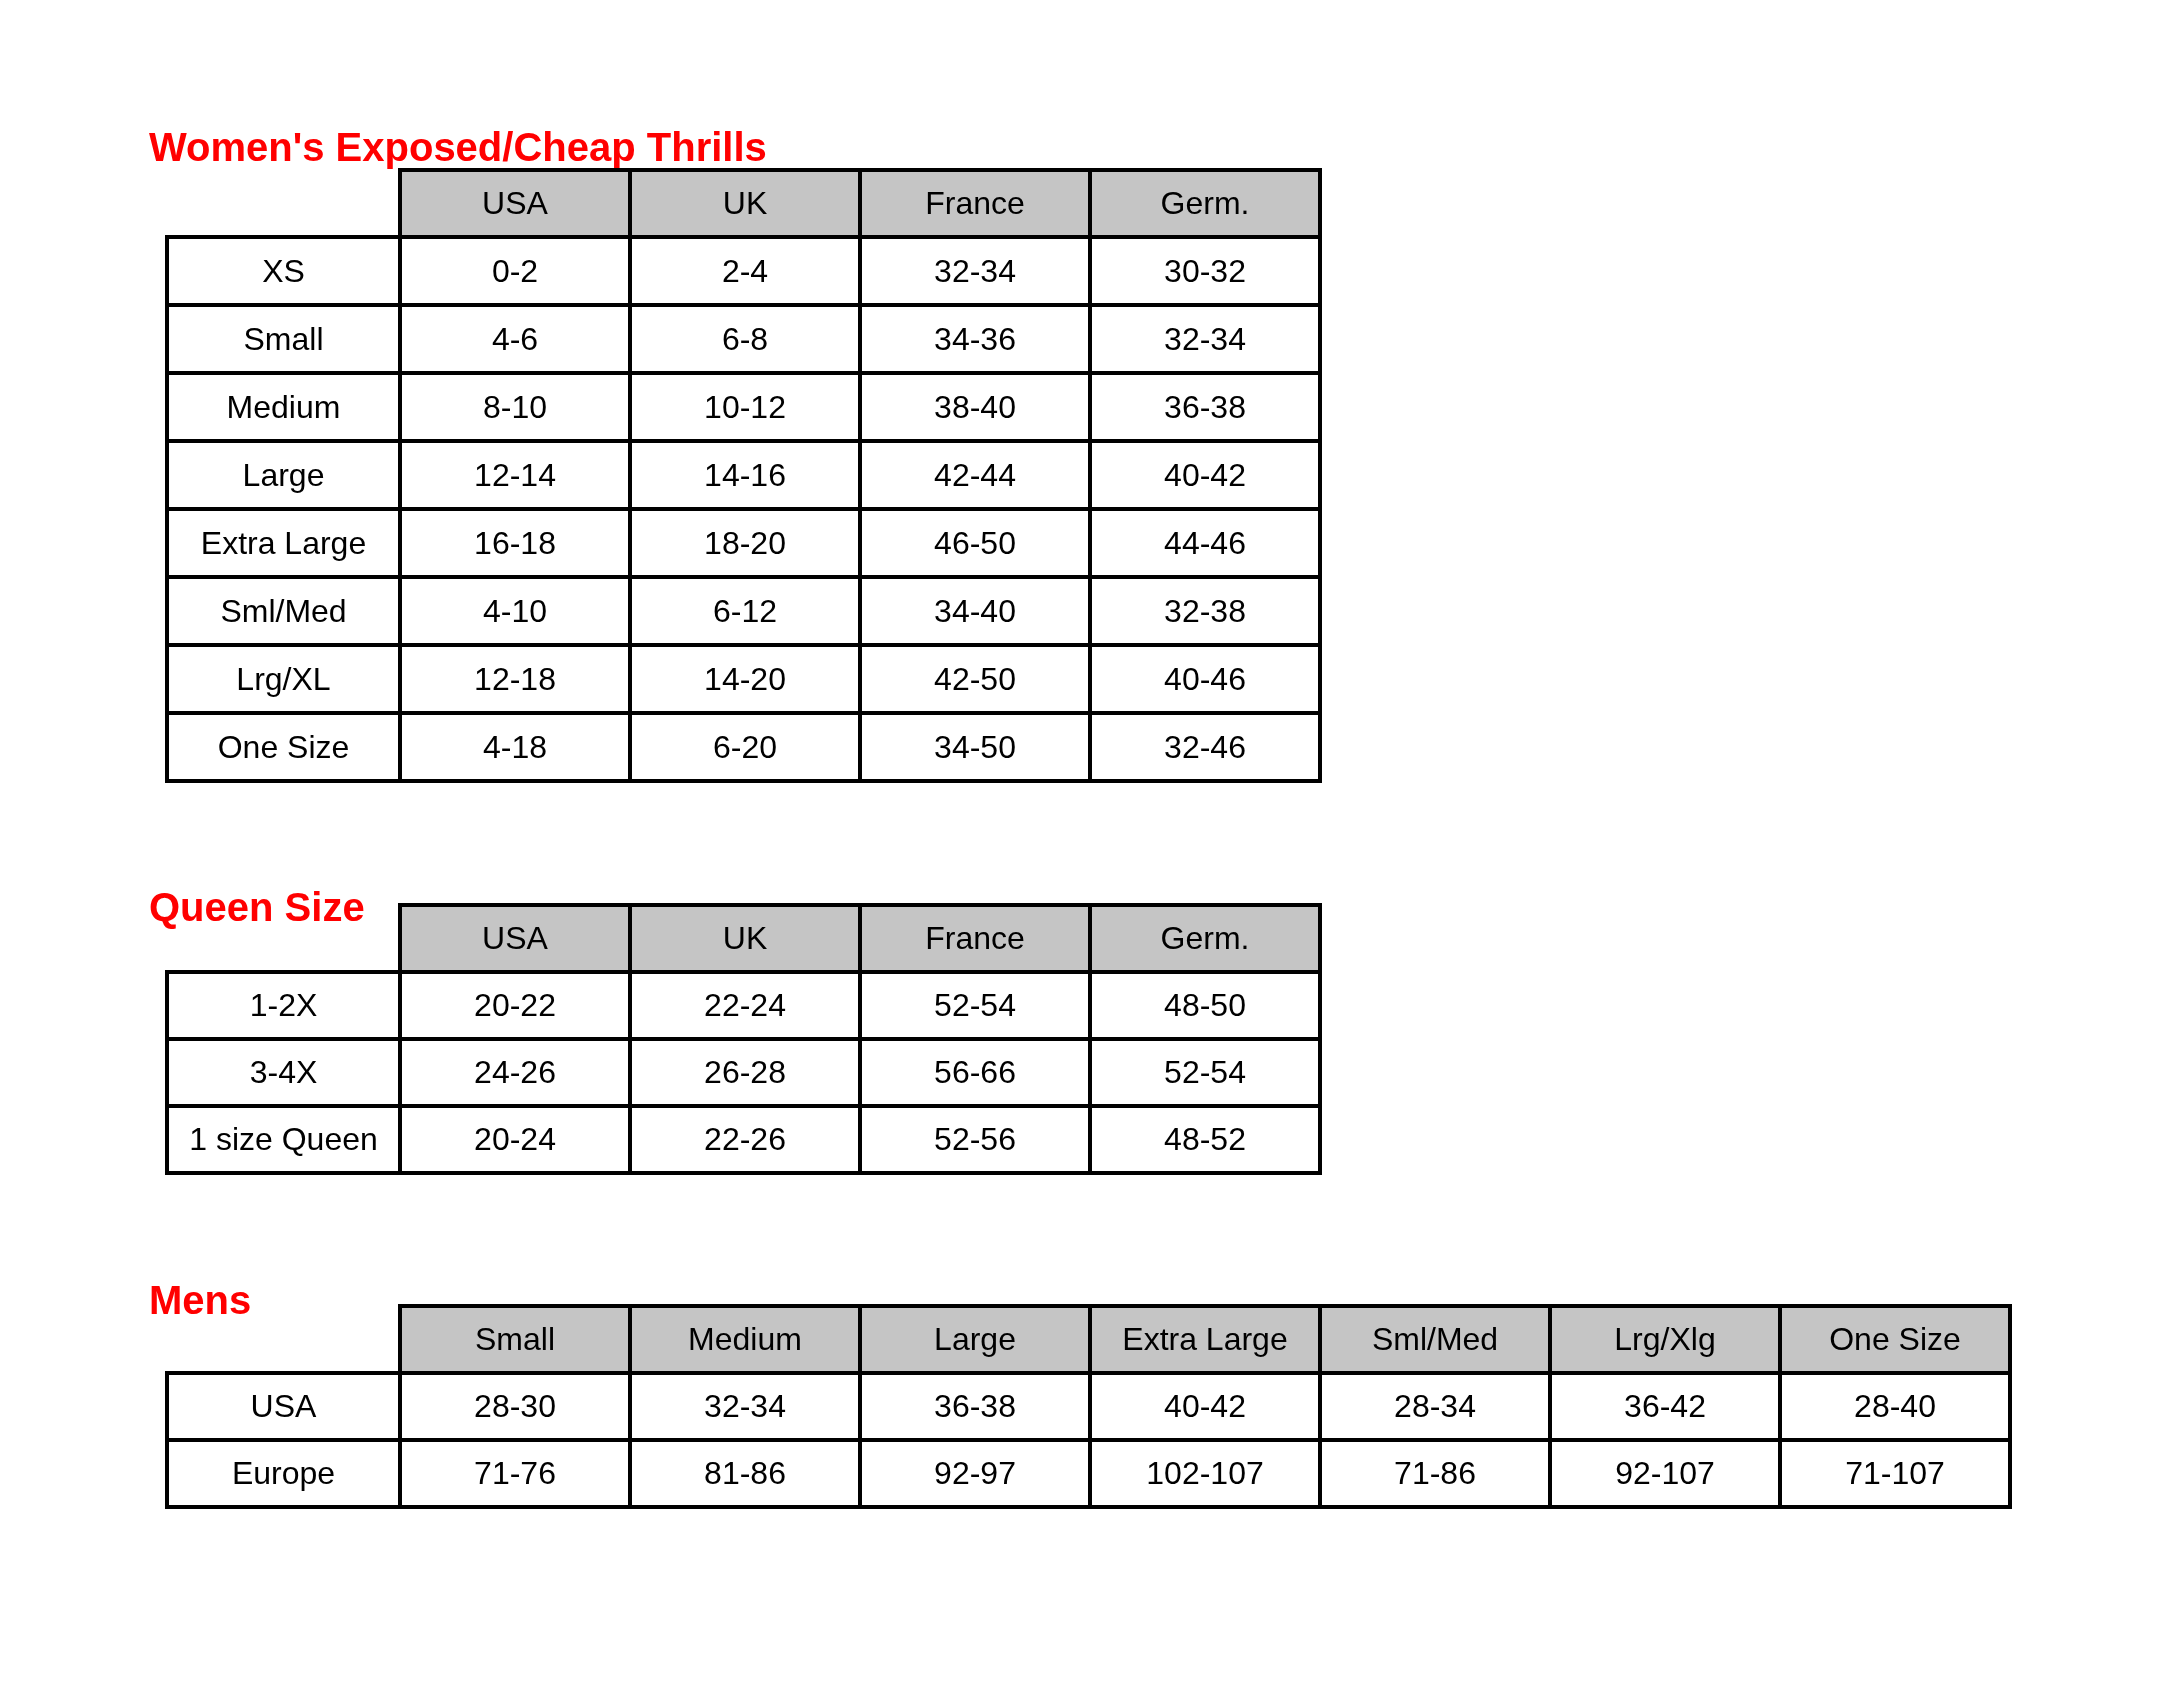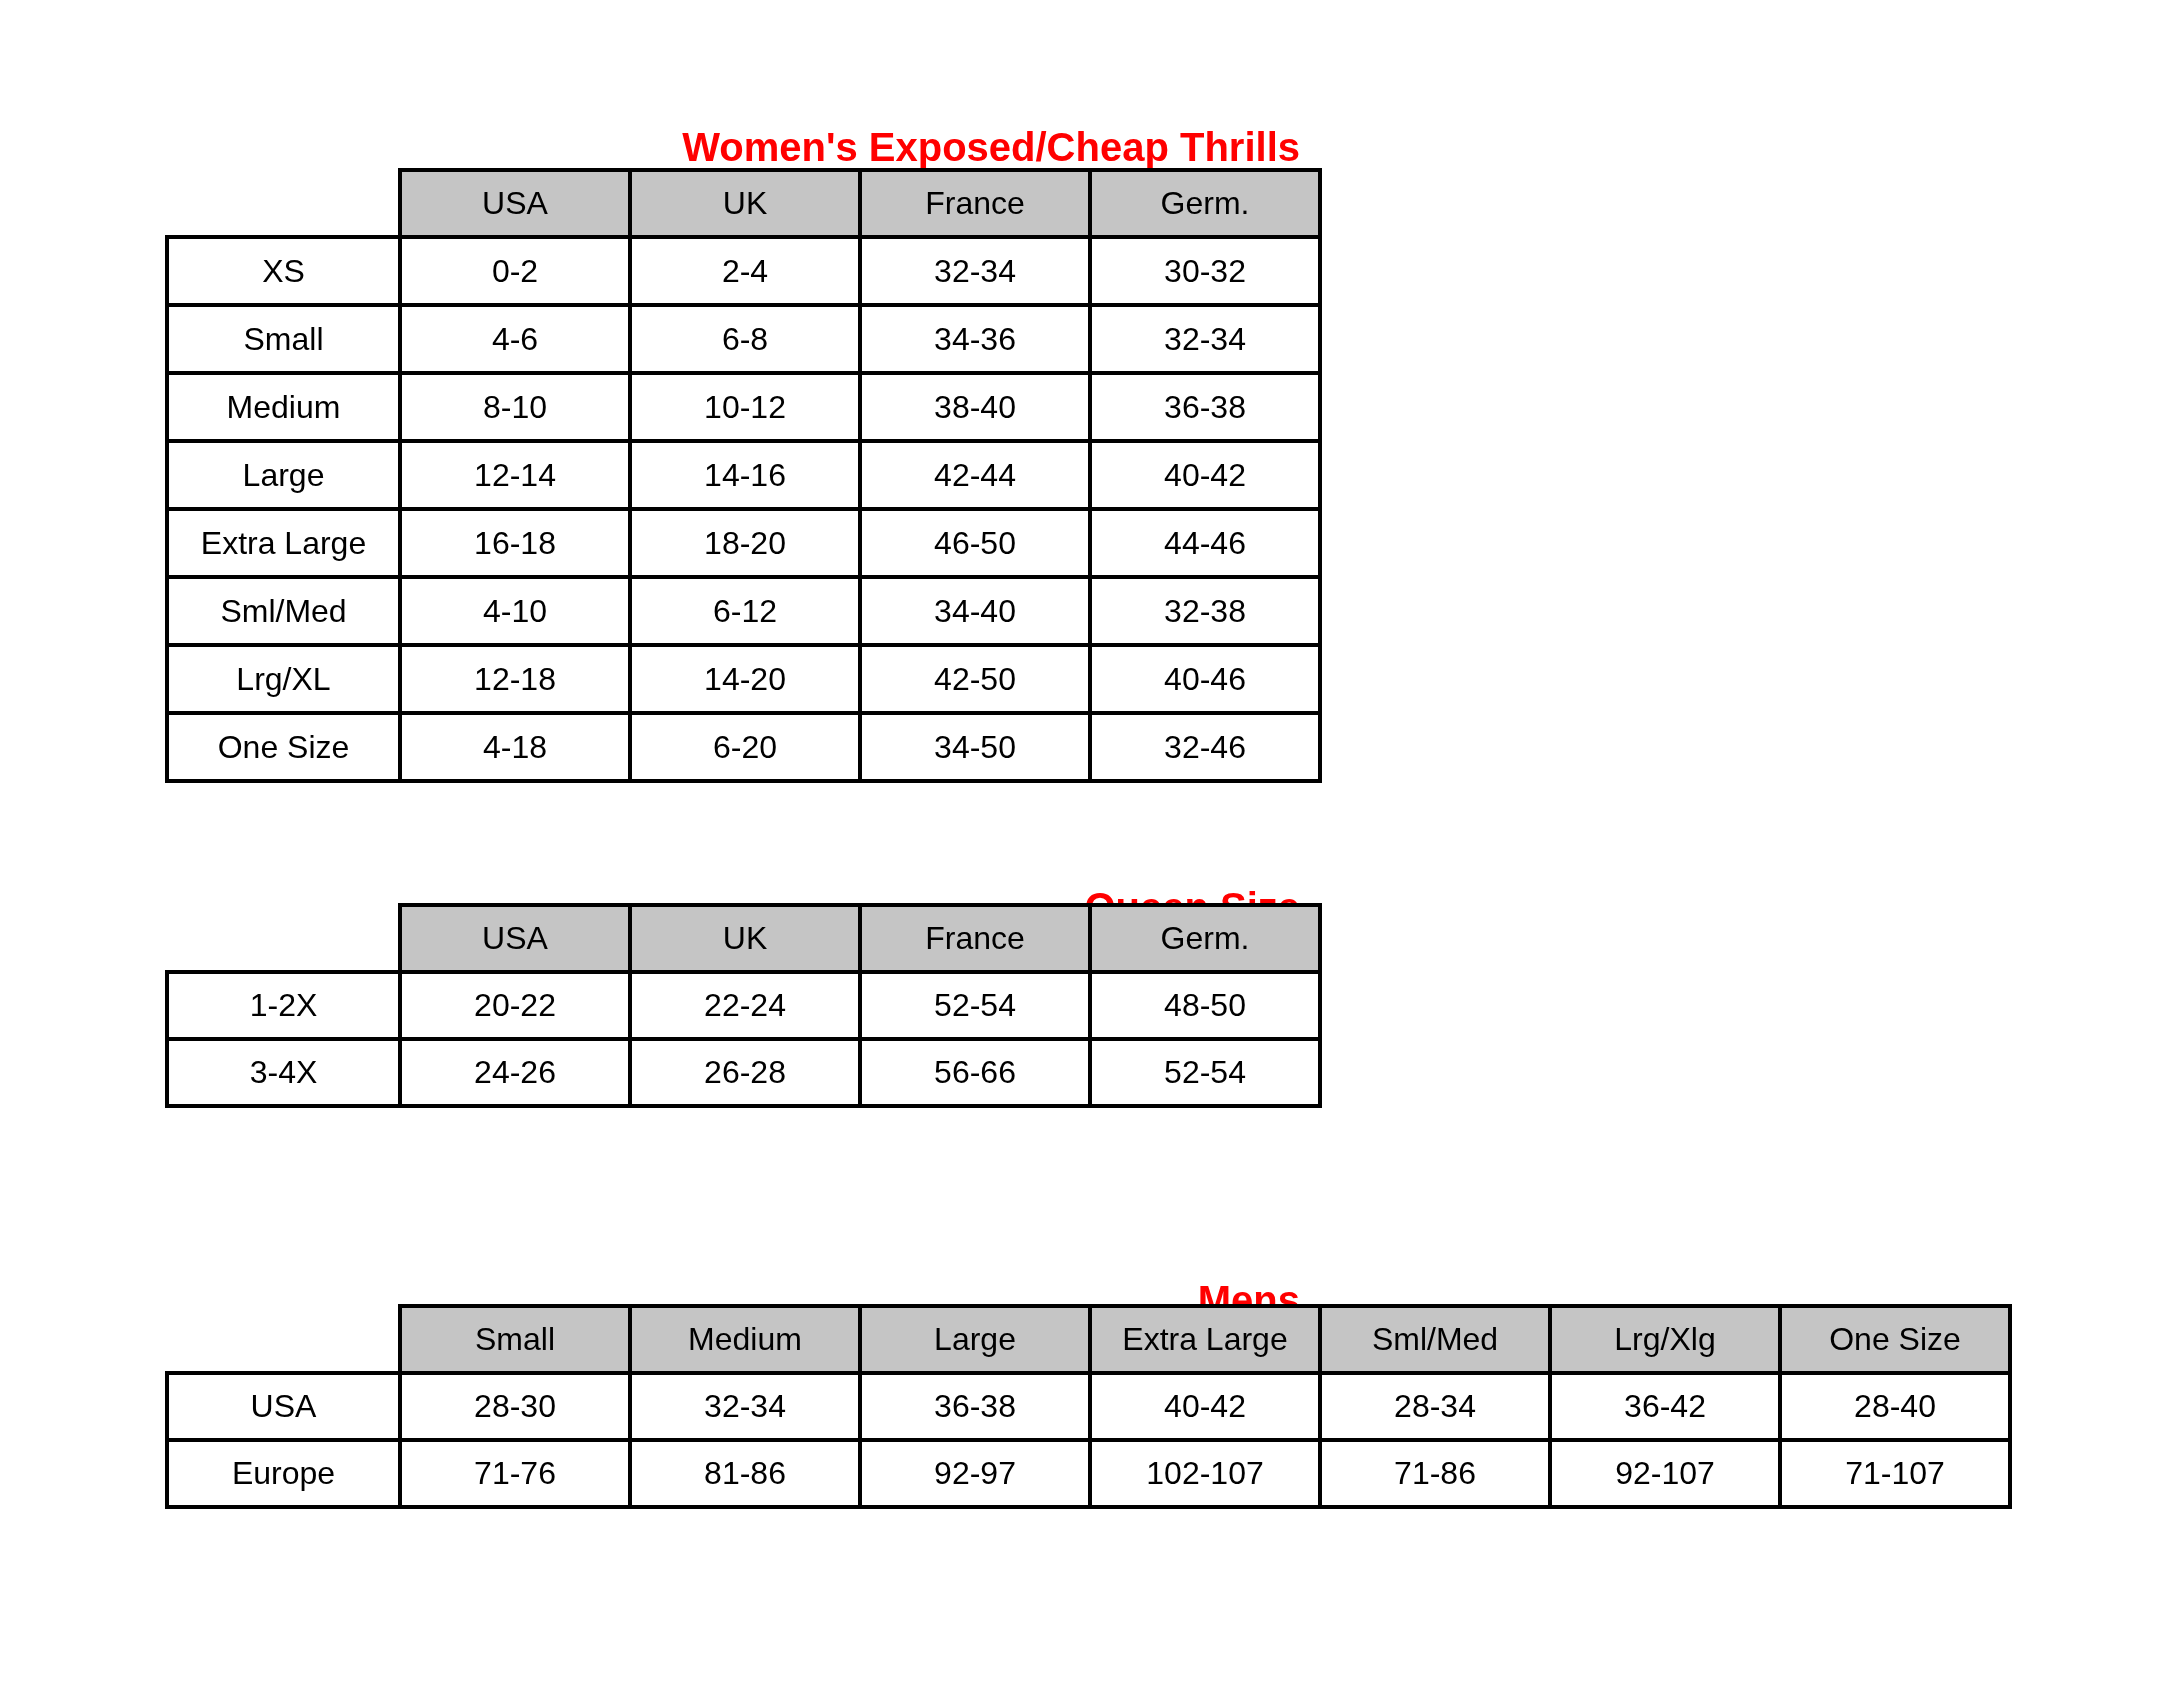--- a/index.html
+++ b/index.html
@@ -21,21 +21,21 @@
     position: relative;
     width: 2178px;
     height: 1683px;
     background: var(--page-bg);
     overflow: hidden;
   }
   .table-title {
     position: absolute;
     left: 149px;
     width: 1151px;
-    text-align: right;
+    text-align: left;
     font-size: 40px;
     font-weight: bold;
     line-height: 44px;
     color: var(--title-color);
     white-space: nowrap;
   }
   table.size-table {
     position: absolute;
     border-collapse: collapse;
     table-layout: fixed;
@@ -169,20 +169,27 @@
           <td>22-24</td>
           <td>52-54</td>
           <td>48-50</td>
         </tr>
         <tr>
           <td>3-4X</td>
           <td>24-26</td>
           <td>26-28</td>
           <td>56-66</td>
           <td>52-54</td>
+        </tr>
+        <tr>
+          <td>1 size Queen</td>
+          <td>20-24</td>
+          <td>22-26</td>
+          <td>52-56</td>
+          <td>48-52</td>
         </tr>
       </tbody>
   </table>
 
   <div class="table-title" style="top: 1262px; margin-top: 16px;">Mens</div>
 
   <table class="size-table" id="table-mens" style="left: 149px; top: 1304px;">
     <colgroup>
       <col style="width:233px">
       <col style="width:230px">

